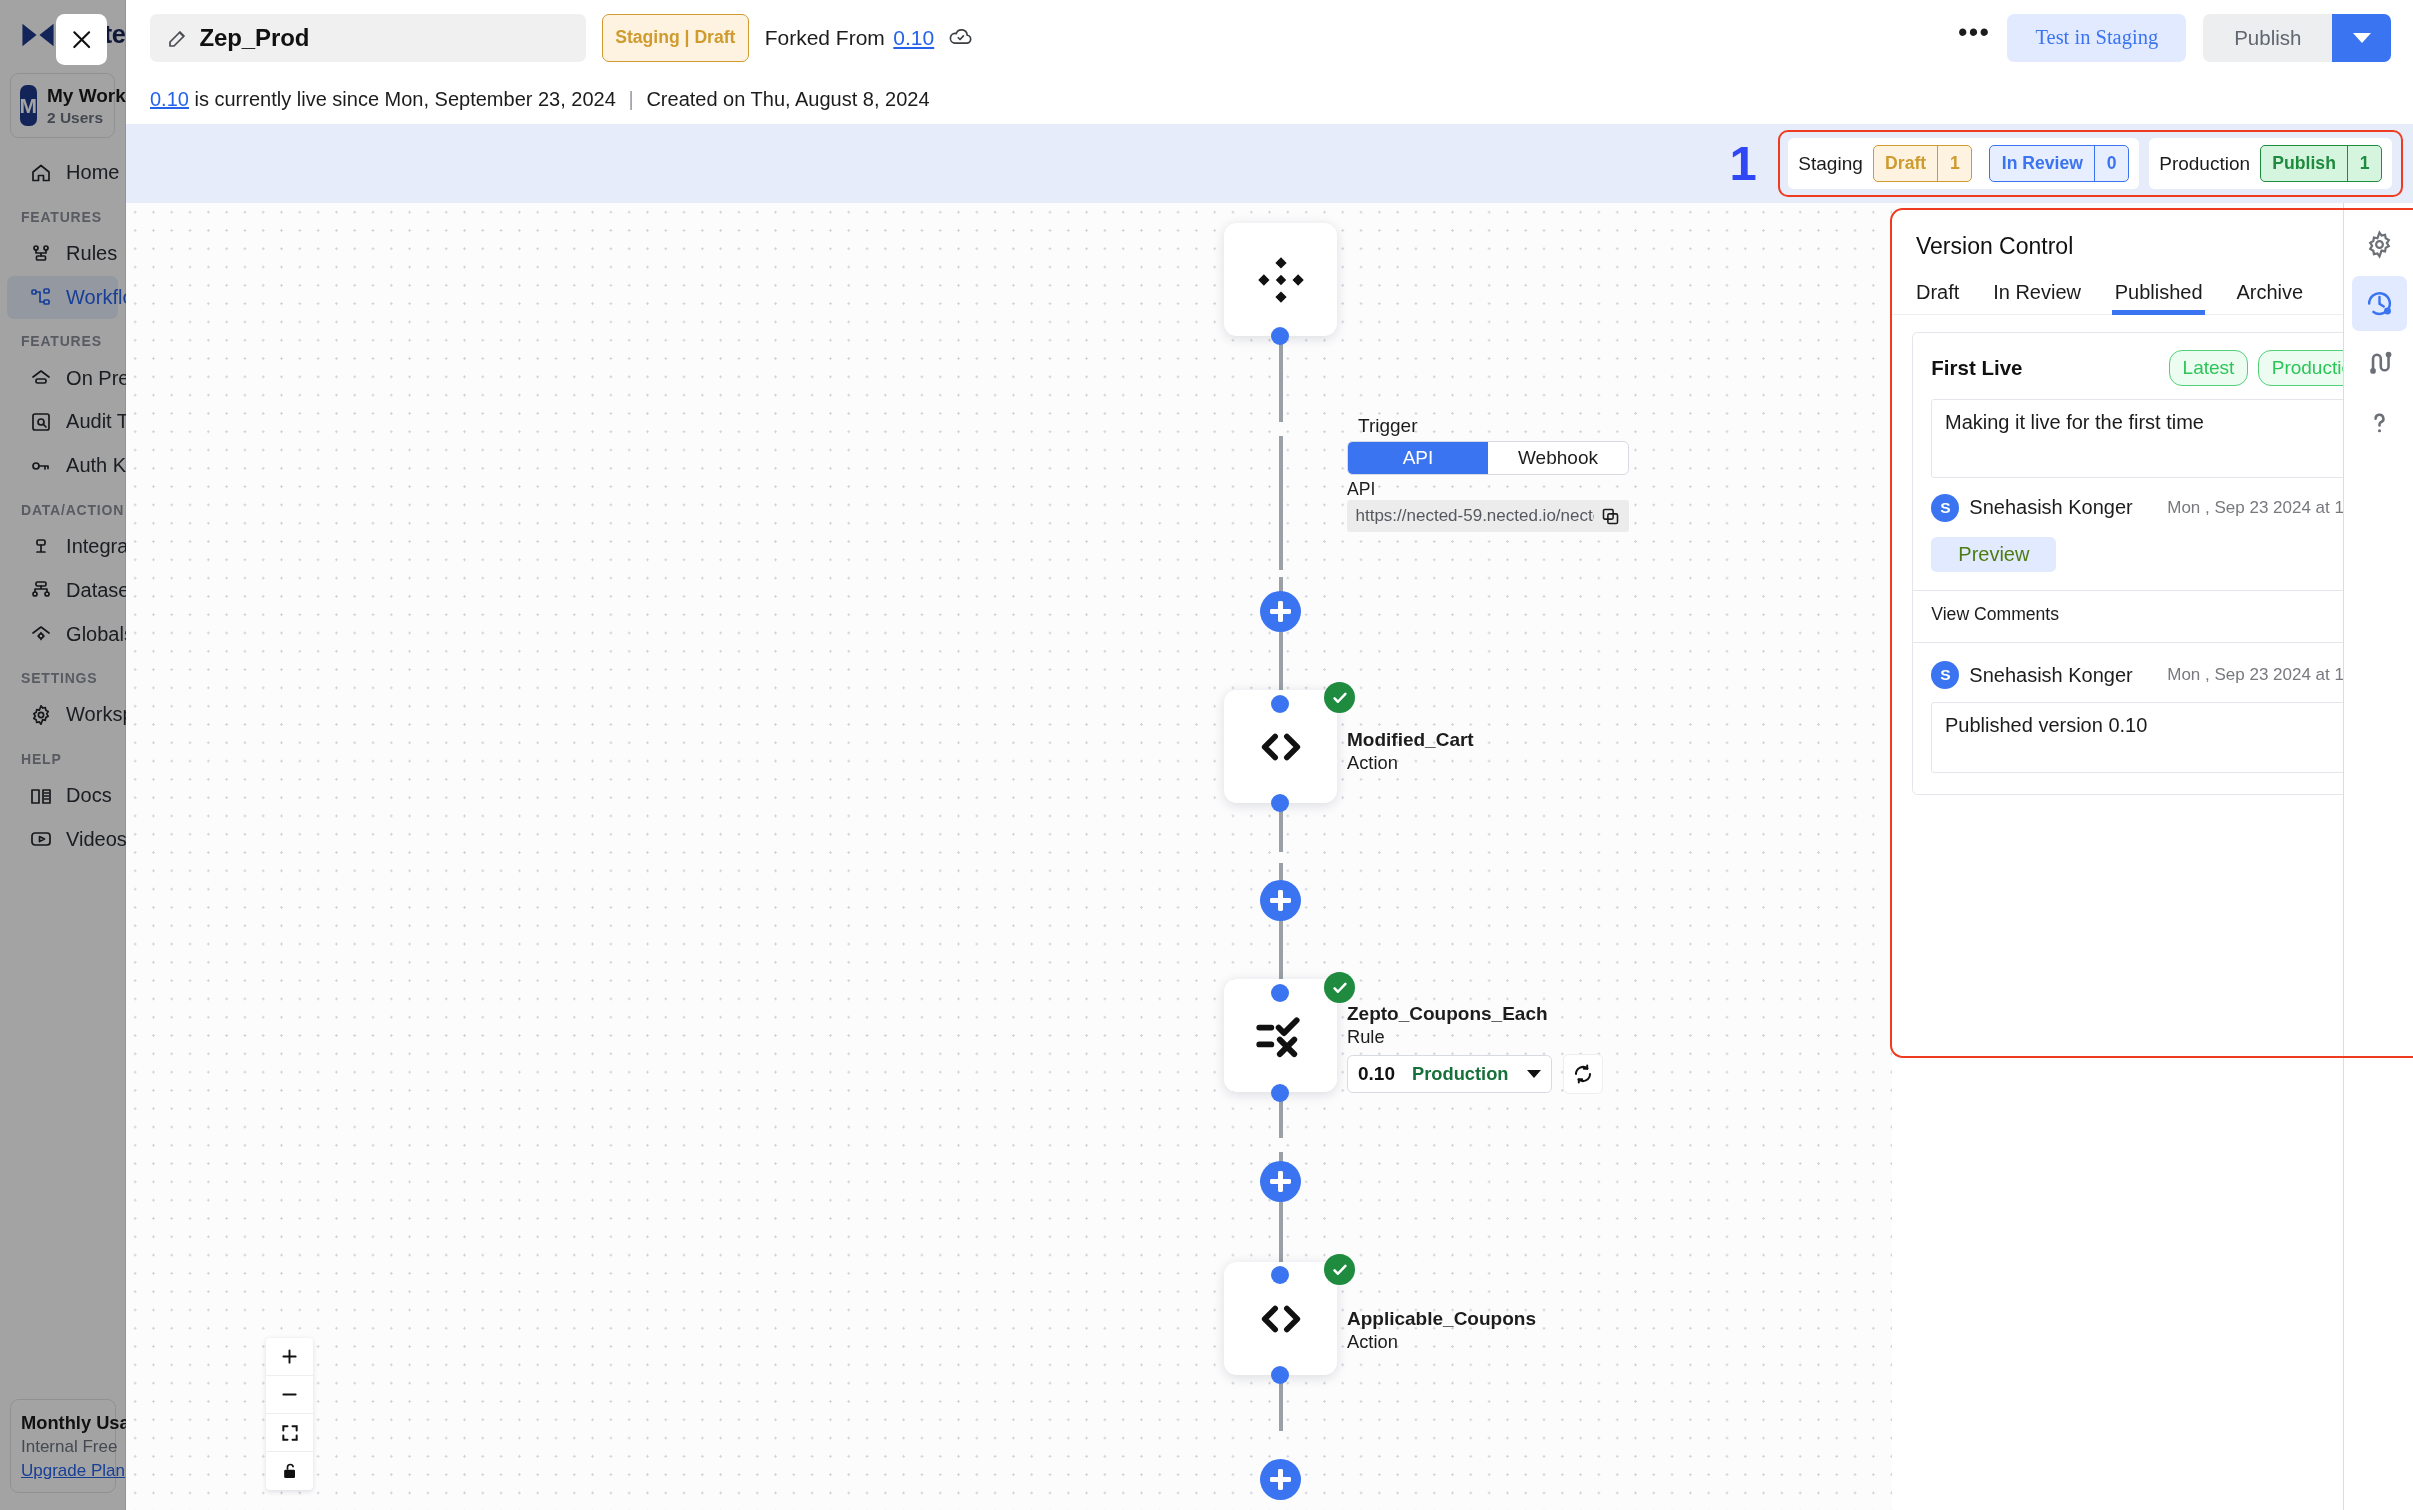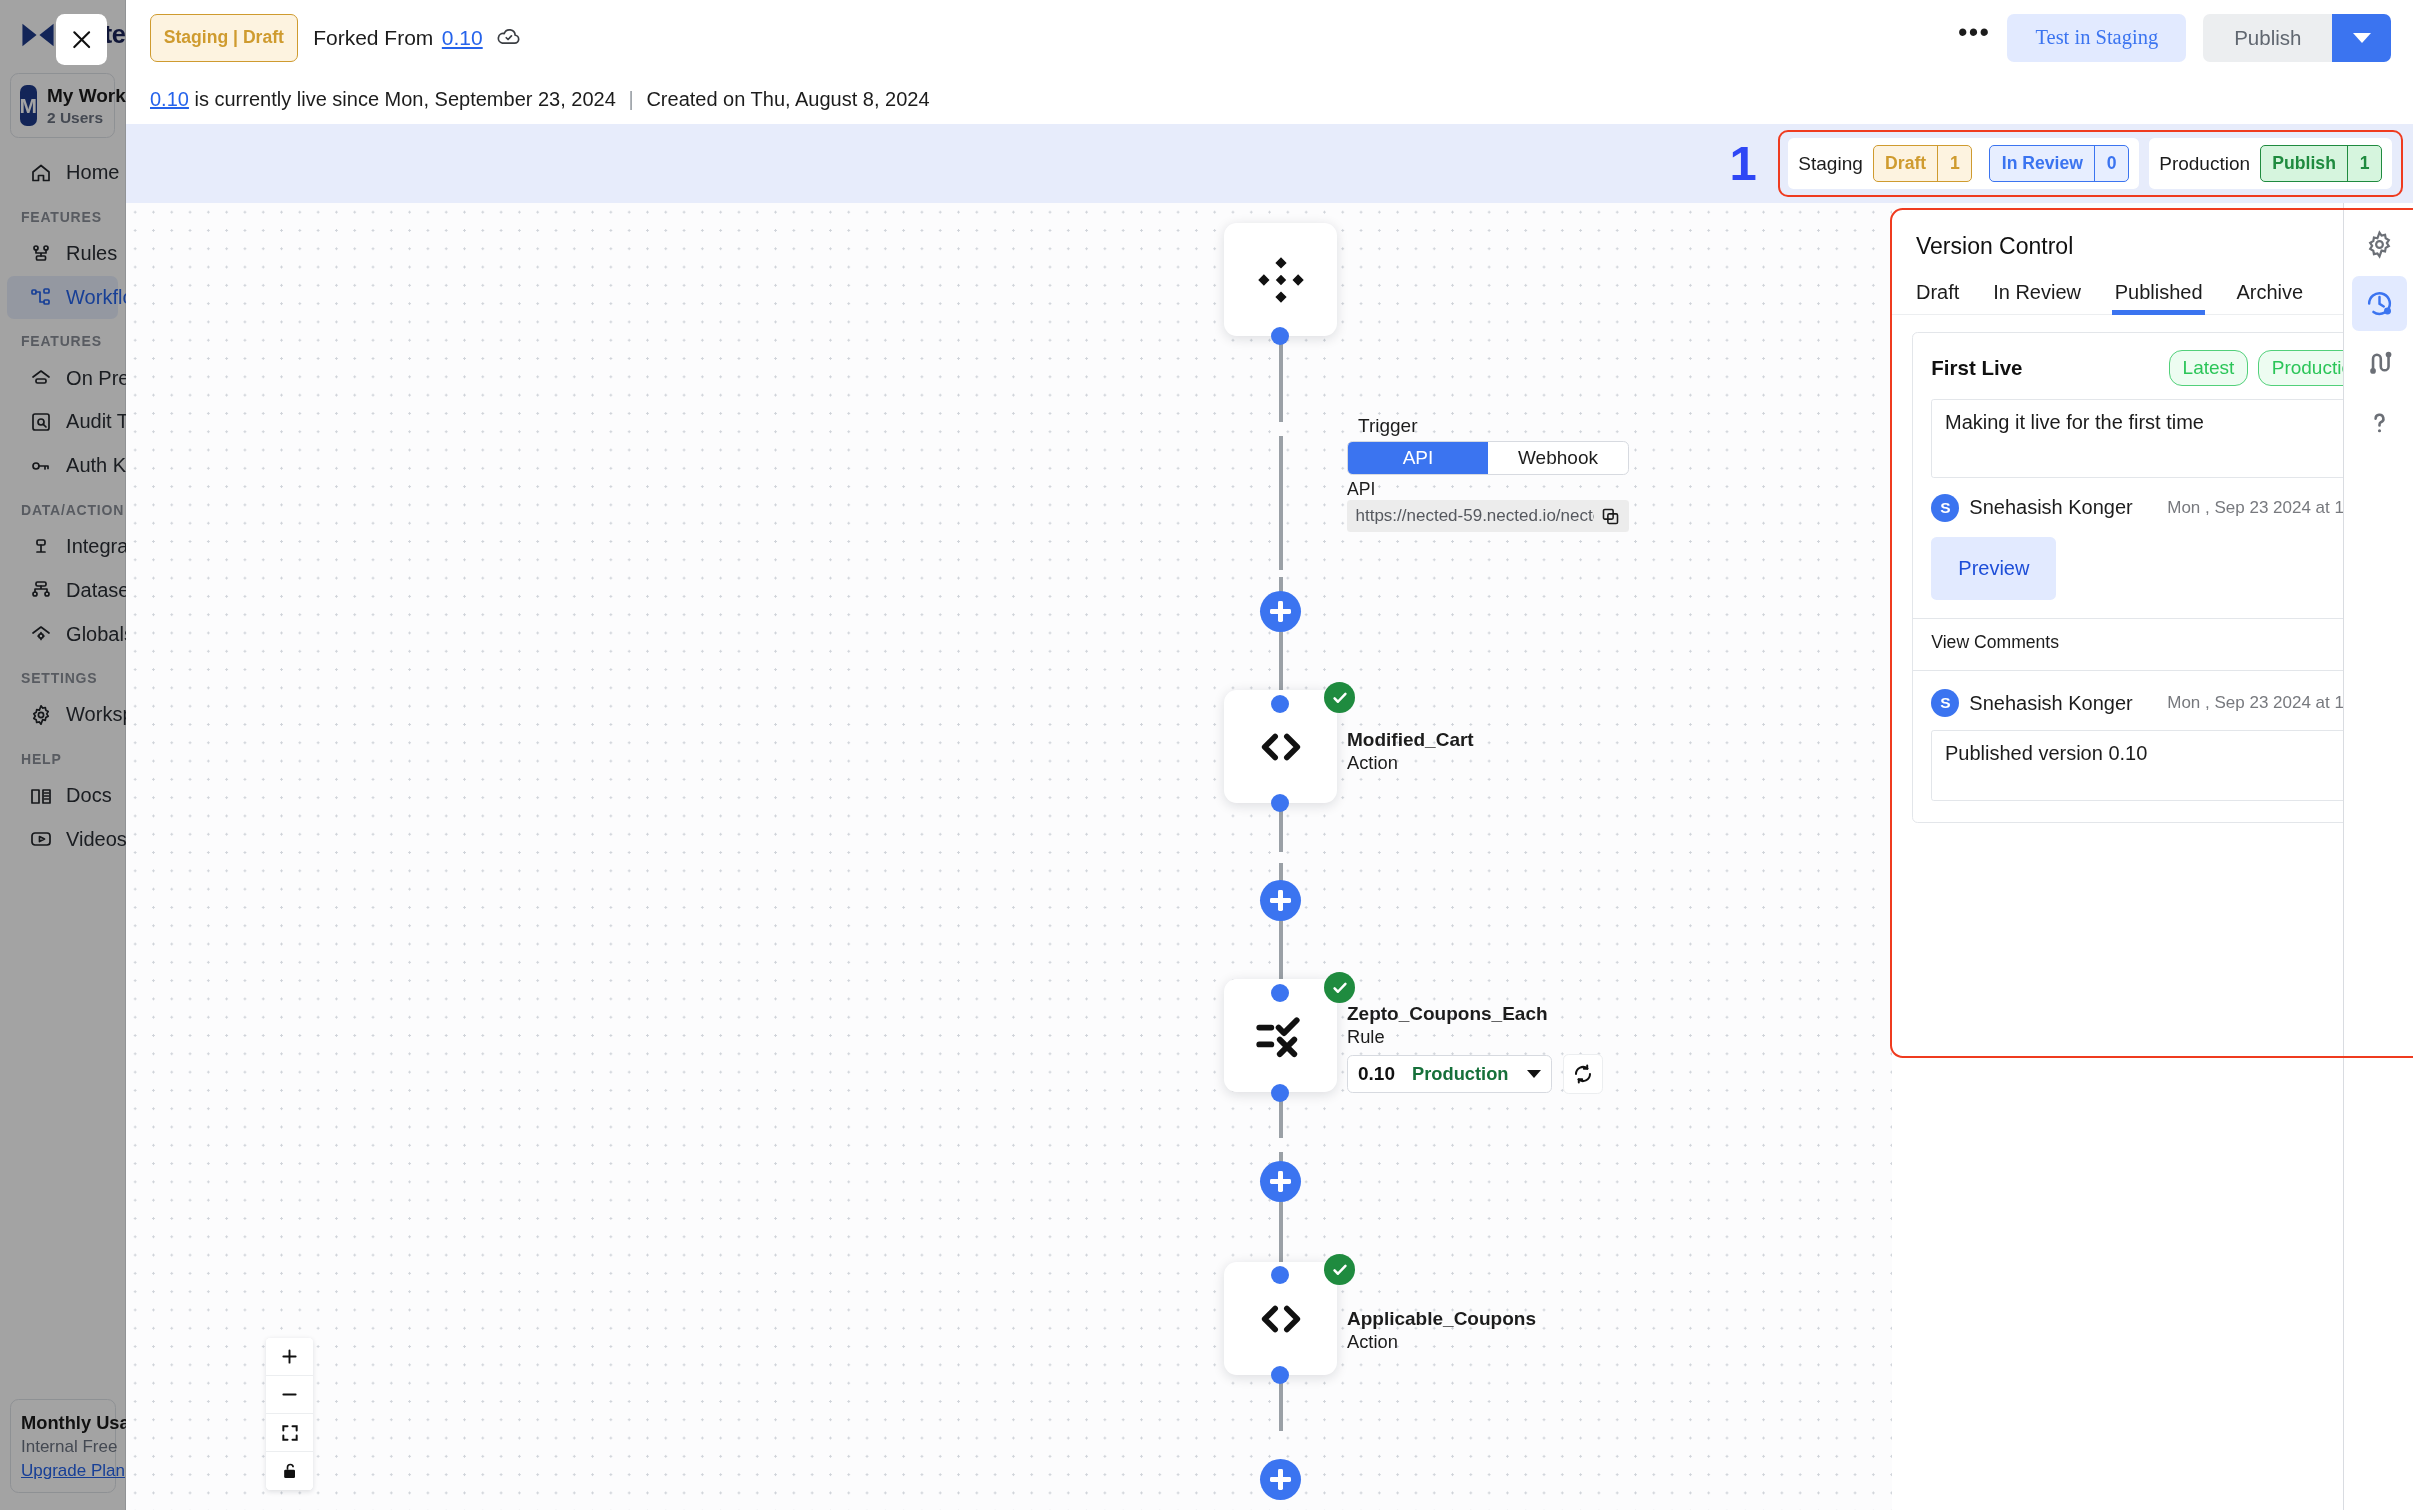--- a/index.html
+++ b/index.html
@@ -316,22 +316,22 @@
     min-height: 79px; padding: 11.3px 12.7px; font-size: 20px; color: #1c1c1c;
   }
   .vc-author { display: flex; align-items: center; margin-top: 15.5px; }
   .av {
     width: 28px; height: 28px; border-radius: 50%; background: #3b74f0; color: #fff;
     display: flex; align-items: center; justify-content: center; font-size: 15.5px; font-weight: 600;
   }
   .vc-author-name { font-size: 20px; color: #1c1c1c; margin-left: 10px; }
   .vc-date { margin-left: auto; font-size: 17px; color: #77797e; white-space: nowrap; }
   .btn-preview {
-    margin-top: 15.5px; background: #e2eaff; color: #1d4ed8; border: none;
-    border-radius: 5.6px; padding: 20px 27px; font-size: 20px; font-family: inherit; cursor: pointer;
+    margin-top: 15.5px; background: #e2eaff; color: #4d7c0f; border: none;
+    border-radius: 5.6px; padding: 6px 27px; font-size: 20px; font-family: inherit; cursor: pointer;
   }
   .vc-comments-toggle {
     border-top: 0.7px solid #e3e6ea; padding: 12.7px 18.3px 17px 18.3px;
     display: flex; align-items: center; cursor: pointer;
   }
   .vc-comments-label { font-size: 17.6px; color: #1c1c1c; }
   .chev-up { margin-left: auto; }
   .chev-up svg{display:block;}
   .vc-comment {
     border-top: 0.7px solid #e3e6ea; padding: 18.3px 18.3px 21px 18.3px;
@@ -499,20 +499,29 @@
 
 <div id="modal">
 
   <button id="close-btn">
     <svg width="25.4" height="25.4" viewBox="0 0 24 24" fill="none" stroke="#111" stroke-width="2" stroke-linecap="round">
       <path d="M5 5 L19 19 M19 5 L5 19"></path>
     </svg>
   </button>
 
   <div class="topbar">
+    <div class="name-field">
+      <span class="pencil">
+        <svg width="24" height="24" viewBox="0 0 24 24" fill="none" stroke="#4a4d52" stroke-width="1.7" stroke-linecap="round" stroke-linejoin="round">
+          <path d="M4 20h4l10-10-4-4L4 16v4z"></path>
+            <path d="M13.5 6.5l4 4"></path>
+        </svg>
+      </span>
+      <span class="wf-name">Zep_Prod</span>
+    </div>
     <div class="env-chip">Staging | Draft</div>
     <div class="forked">
       <span>Forked From</span>
       <span class="ver">0.10</span>
       <span class="cloud-ico">
         <svg width="27" height="27" viewBox="0 0 24 24" fill="none" stroke="#3b3e43" stroke-width="1.5" stroke-linecap="round" stroke-linejoin="round">
           <path d="M6.5 17h11a3.5 3.5 0 0 0 .4-6.98A5 5 0 0 0 8.2 8.5 3.6 3.6 0 0 0 6.5 17z"></path>
           <path d="M10 12.2l1.6 1.6 3-3.2"></path>
         </svg>
       </span>

